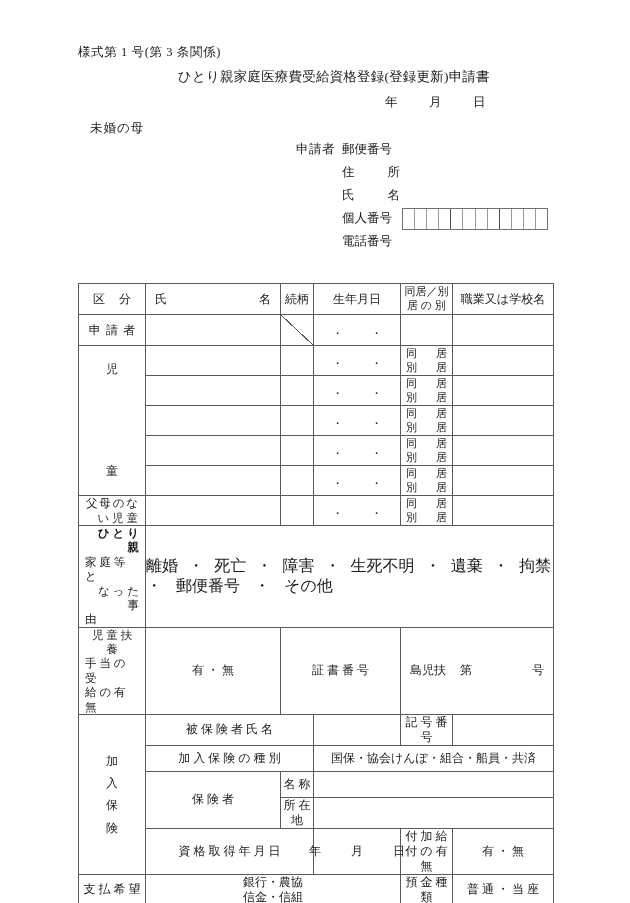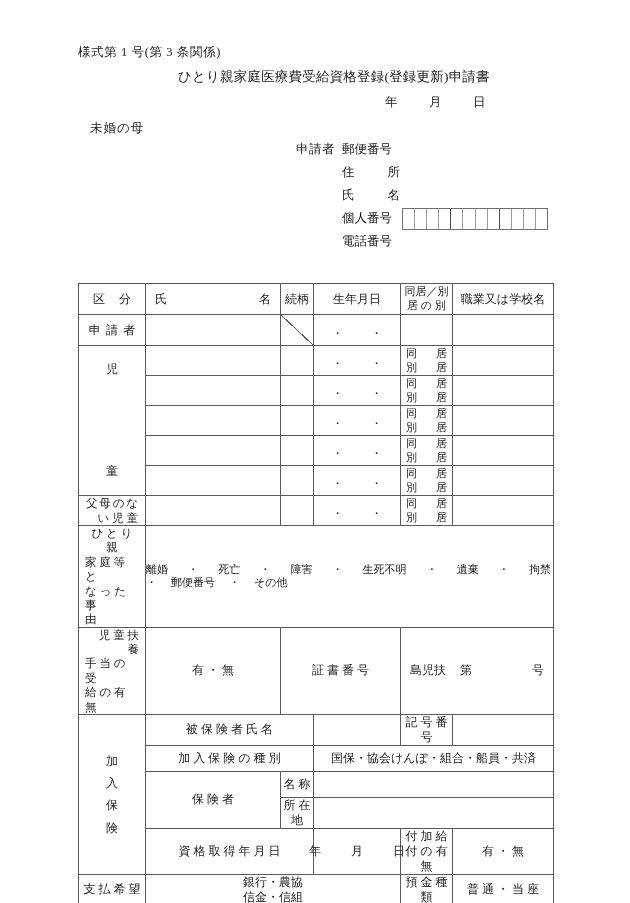--- a/index.html
+++ b/index.html
@@ -217,21 +217,21 @@
     padding: 0 6px;
   }
   .four-line-label div.solo {
     display: block;
     text-align: left;
     padding-left: 6px;
   }
   .reason-cell {
     text-align: left;
     padding: 5px 8px 6px 8px;
-    font-size: 11px;
+    font-size: 16px;
     line-height: 1.9;
   }
   .reason-line1 {
     display: flex;
     justify-content: space-between;
     padding-right: 2px;
   }
   .reason-line2 {
     display: flex;
     gap: 14px;
@@ -520,23 +520,23 @@
                 <span>別</span>
                 <span>居</span>
               </div>
           </div>
         </td>
         <td class="h29"></td>
       </tr>
 
       <tr>
         <td class="four-line-label">
-          <div style="display:block;text-align:center;padding-left:6px;">ひ と り 親</div>
+          <div style="display:block;text-align:right;padding-left:6px;font-weight:bold;">ひ と り 親</div>
           <div style="display:block;text-align:left;padding-left:6px;">家 庭 等 と</div>
-          <div style="display:block;text-align:left;padding-left:6px;">な っ た 事</div>
+          <div style="display:block;text-align:right;padding-left:6px;">な っ た 事</div>
           <div class="solo">由</div>
         </td>
         <td class="reason-cell" colspan="5">
           <div class="reason-line1">
             <span>離婚</span>
             <span>・</span>
             <span>死亡</span>
             <span>・</span>
             <span>障害</span>
             <span>・</span>
@@ -550,21 +550,21 @@
             <span>・</span>
             <span>郵便番号</span>
             <span>・</span>
             <span>その他</span>
           </div>
         </td>
       </tr>
 
       <tr>
         <td class="four-line-label">
-          <div style="display:block;text-align:right;padding-left:6px;">児 童 扶 養</div>
+          <div style="display:block;text-align:center;padding-left:6px;">児 童 扶 養</div>
           <div style="display:block;text-align:left;padding-left:6px;">手 当 の 受</div>
           <div style="display:block;text-align:left;padding-left:6px;">給 の 有 無</div>
         </td>
         <td>有  ・  無</td>
         <td colspan="2">証 書 番 号</td>
         <td colspan="2" style="text-align:left;">
           <div style="display:flex;align-items:flex-start;padding:0 9px;font-family:Liberation Serif, serif;">
             <span>島児扶</span>
             <span style="margin-left:14px;">第</span>
             <span style="margin-left:auto;">号</span>

